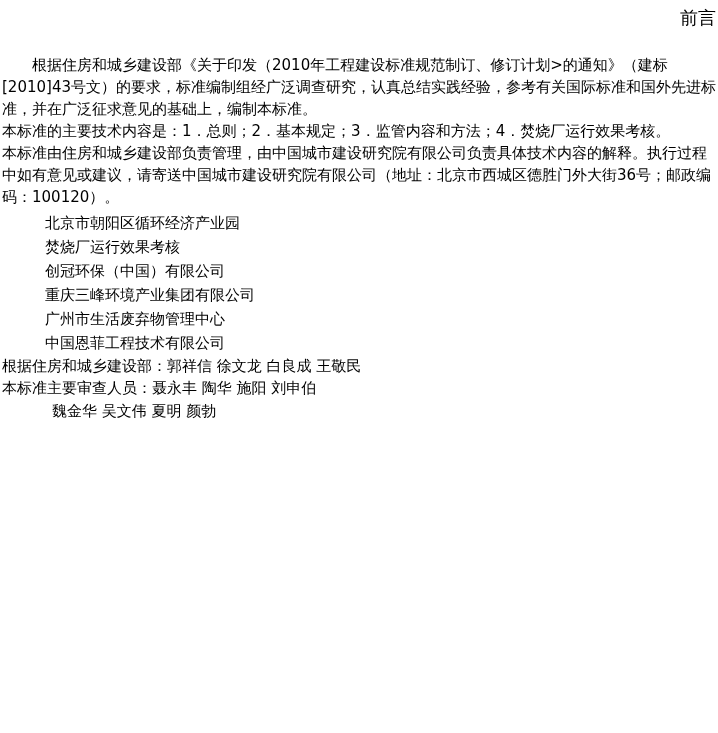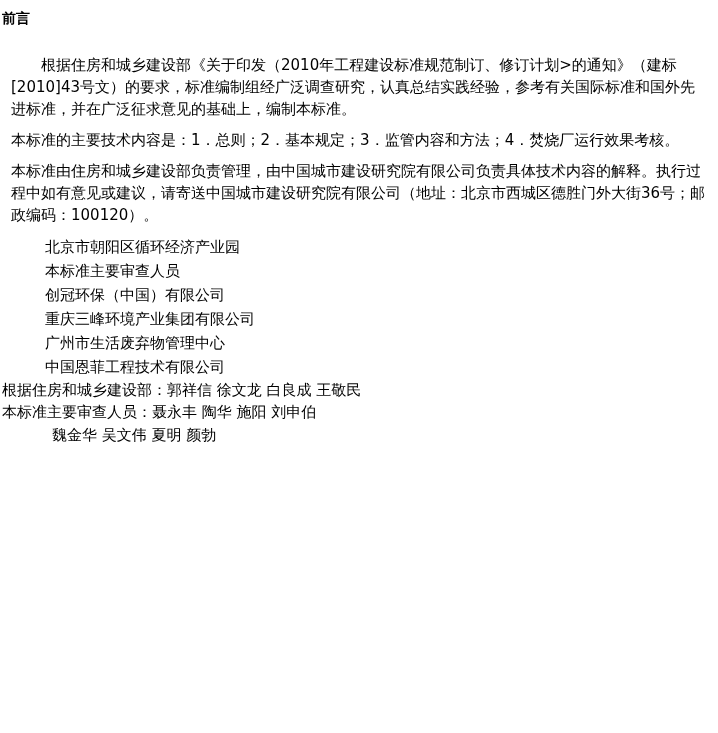--- a/index.html
+++ b/index.html
@@ -13,28 +13,28 @@
     overflow: hidden;
     color: #000000;
     font-family: "DejaVu Sans", "Liberation Sans", sans-serif;
   }
   .doc {
     padding: 8px 2px 0 2px;
     font-size: 15px;
     line-height: 22px;
   }
   .doc-title {
-    text-align: left;
-    font-weight: bold;
-    font-size: 14px;
+    text-align: right;
+    font-weight: normal;
+    font-size: 18px;
     line-height: 20px;
     margin: 0 0 26px 0;
   }
   p.para {
-    margin: 9px;
+    margin: 0;
   }
   .first-indent {
     text-indent: 30px;
   }
   .label-line {
     margin: 0;
   }
   .label-line .value {
     margin-left: 9px;
   }
@@ -65,21 +65,21 @@
   <p class="para first-indent">根据住房和城乡建设部《关于印发（2010年工程建设标准规范制订、修订计划&gt;的通知》（建标[2010]43号文）的要求，标准编制组经广泛调查研究，认真总结实践经验，参考有关国际标准和国外先进标准，并在广泛征求意见的基础上，编制本标准。</p>
 
   <p class="para">本标准的主要技术内容是：1．总则；2．基本规定；3．监管内容和方法；4．焚烧厂运行效果考核。</p>
 
   <p class="para">本标准由住房和城乡建设部负责管理，由中国城市建设研究院有限公司负责具体技术内容的解释。执行过程中如有意见或建议，请寄送中国城市建设研究院有限公司（地址：北京市西城区德胜门外大街36号；邮政编码：100120）。</p>
 
 
 
   <div class="unit-list">
     <div class="unit-item">北京市朝阳区循环经济产业园</div>
-    <div class="unit-item">本标准主要审查人员</div>
+    <div class="unit-item">焚烧厂运行效果考核</div>
     <div class="unit-item">创冠环保（中国）有限公司</div>
     <div class="unit-item">重庆三峰环境产业集团有限公司</div>
     <div class="unit-item">广州市生活废弃物管理中心</div>
     <div class="unit-item">中国恩菲工程技术有限公司</div>
   </div>
 
   <p class="section-lead">
     <span>根据住房和城乡建设部：</span><span>郭祥信 徐文龙 白良成 王敬民</span>
   </p>
 

